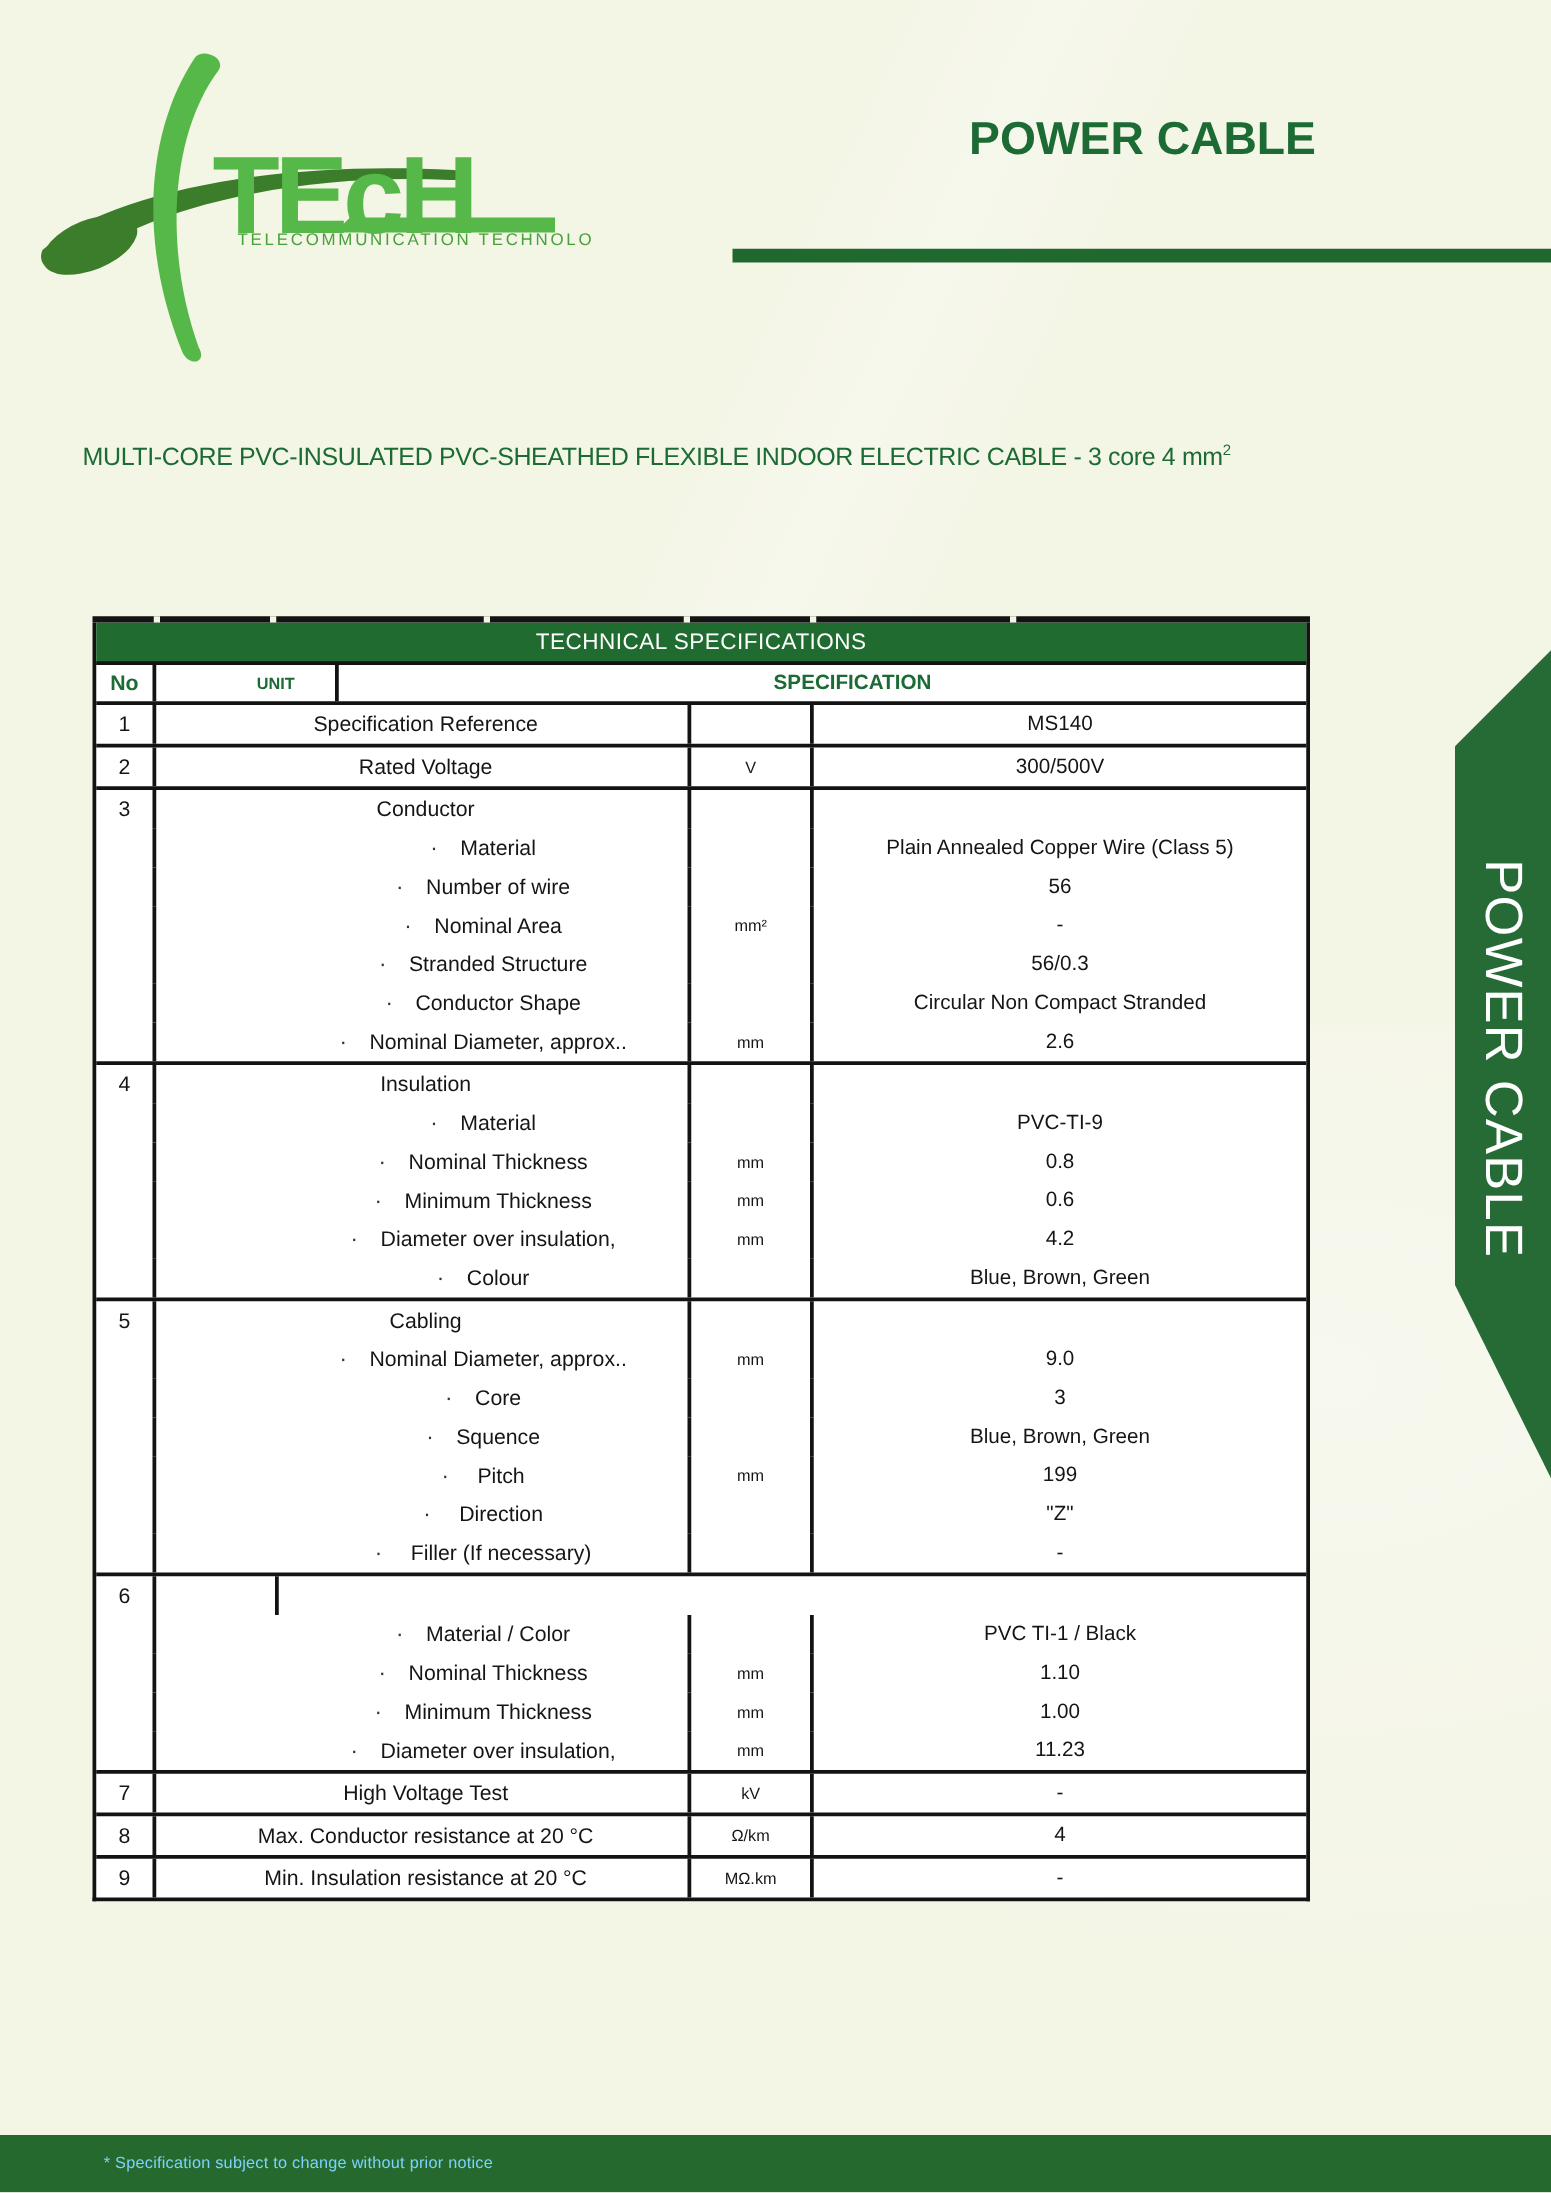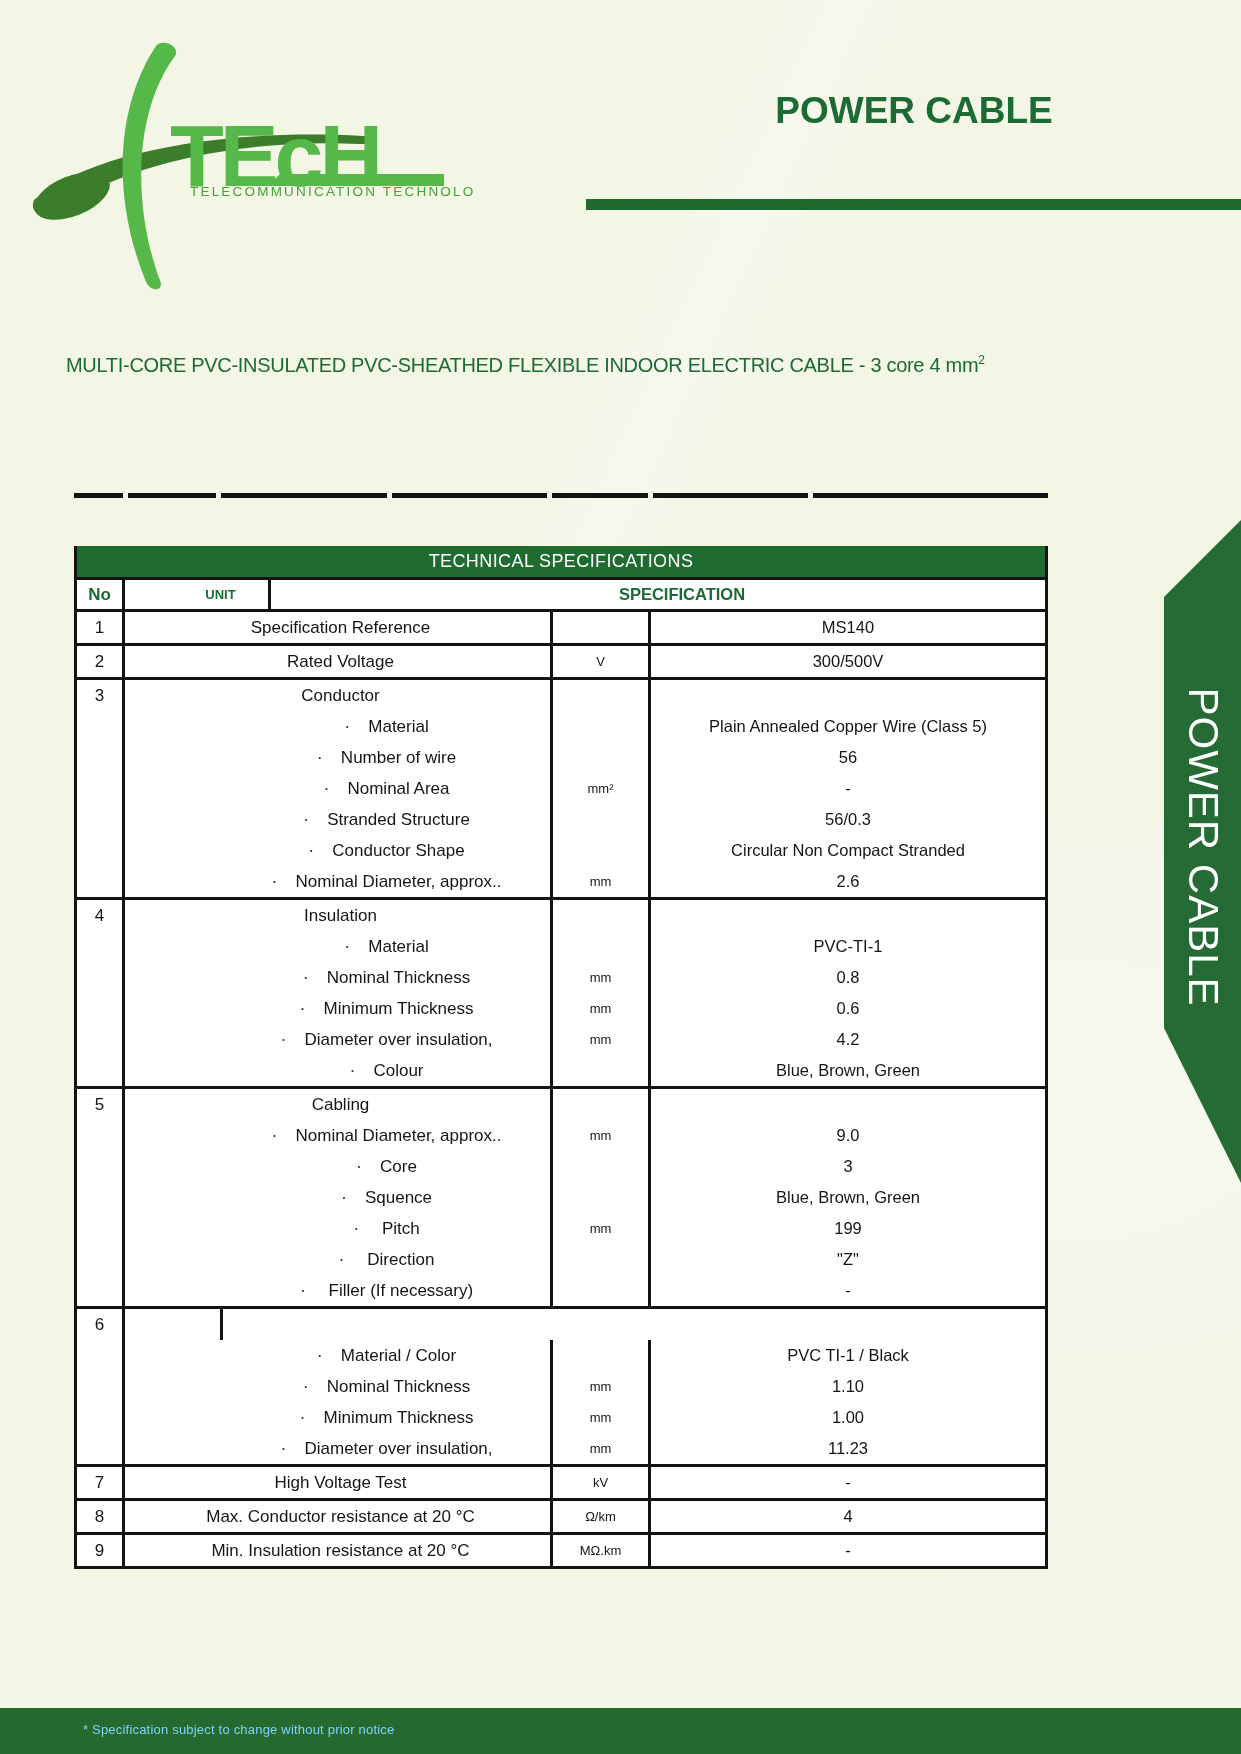--- a/index.html
+++ b/index.html
@@ -25,21 +25,21 @@
 
   
   .doc-title { position:absolute; left:66px; top:353px; width:1000px;
     font-size:20px; font-weight:normal; color:#1c6a34; letter-spacing:-0.3px; white-space:nowrap; }
   .doc-title sup { font-size:12px; }
 
   
   .spec-table { position:absolute; left:74px; top:493px; width:974px; }
   .top-strip { position:relative; height:5px; background:#131313; }
   .notch { position:absolute; top:0; width:5px; height:5px; background:#f3f5e5; }
-  .table-frame { border-left:3px solid #131313; border-right:3px solid #131313; border-bottom:3px solid #131313; background:#ffffff;margin-top:48px; }
+  .table-frame { border-left:3px solid #131313; border-right:3px solid #131313; border-bottom:3px solid #131313; background:#ffffff; }
   .band { height:31px; background:#1f6b30; border-bottom:3px solid #131313;
     display:flex; align-items:center; justify-content:center;
     color:#ffffff; font-size:18px; letter-spacing:0.4px; }
   .colhdr { display:flex; height:29px; border-bottom:3px solid #131313;
     font-weight:bold; color:#1c6a34; font-size:16px;gap:48px; }
   .cell { display:flex; align-items:center; }
   .c-no   { width:45px;  border-right:3px solid #131313; justify-content:center; font-size:17px; }
   .c-desc { width:419px; border-right:3px solid #131313; padding-left:6px; font-size:17px;justify-content:center; }
   .c-unit { width:95px;  border-right:3px solid #131313; justify-content:center; font-size:13px; }
   .c-spec { flex:1; justify-content:center; font-size:16.5px; }
@@ -197,21 +197,21 @@
               <div class="cell c-unit"></div>
               <div class="cell c-spec"></div>
             </div>
             <div class="line">
               <div class="cell c-no"></div>
               <div class="cell c-desc">
                 <div class="bullet">·</div>
                 <div class="desc-label">Material</div>
               </div>
               <div class="cell c-unit"></div>
-              <div class="cell c-spec">PVC-TI-1</div>
+              <div class="cell c-spec">PVC-TI-9</div>
             </div>
             <div class="line">
               <div class="cell c-no"></div>
               <div class="cell c-desc">
                 <div class="bullet">·</div>
                 <div class="desc-label">Nominal Thickness</div>
               </div>
               <div class="cell c-unit">mm</div>
               <div class="cell c-spec">0.8</div>
             </div>

